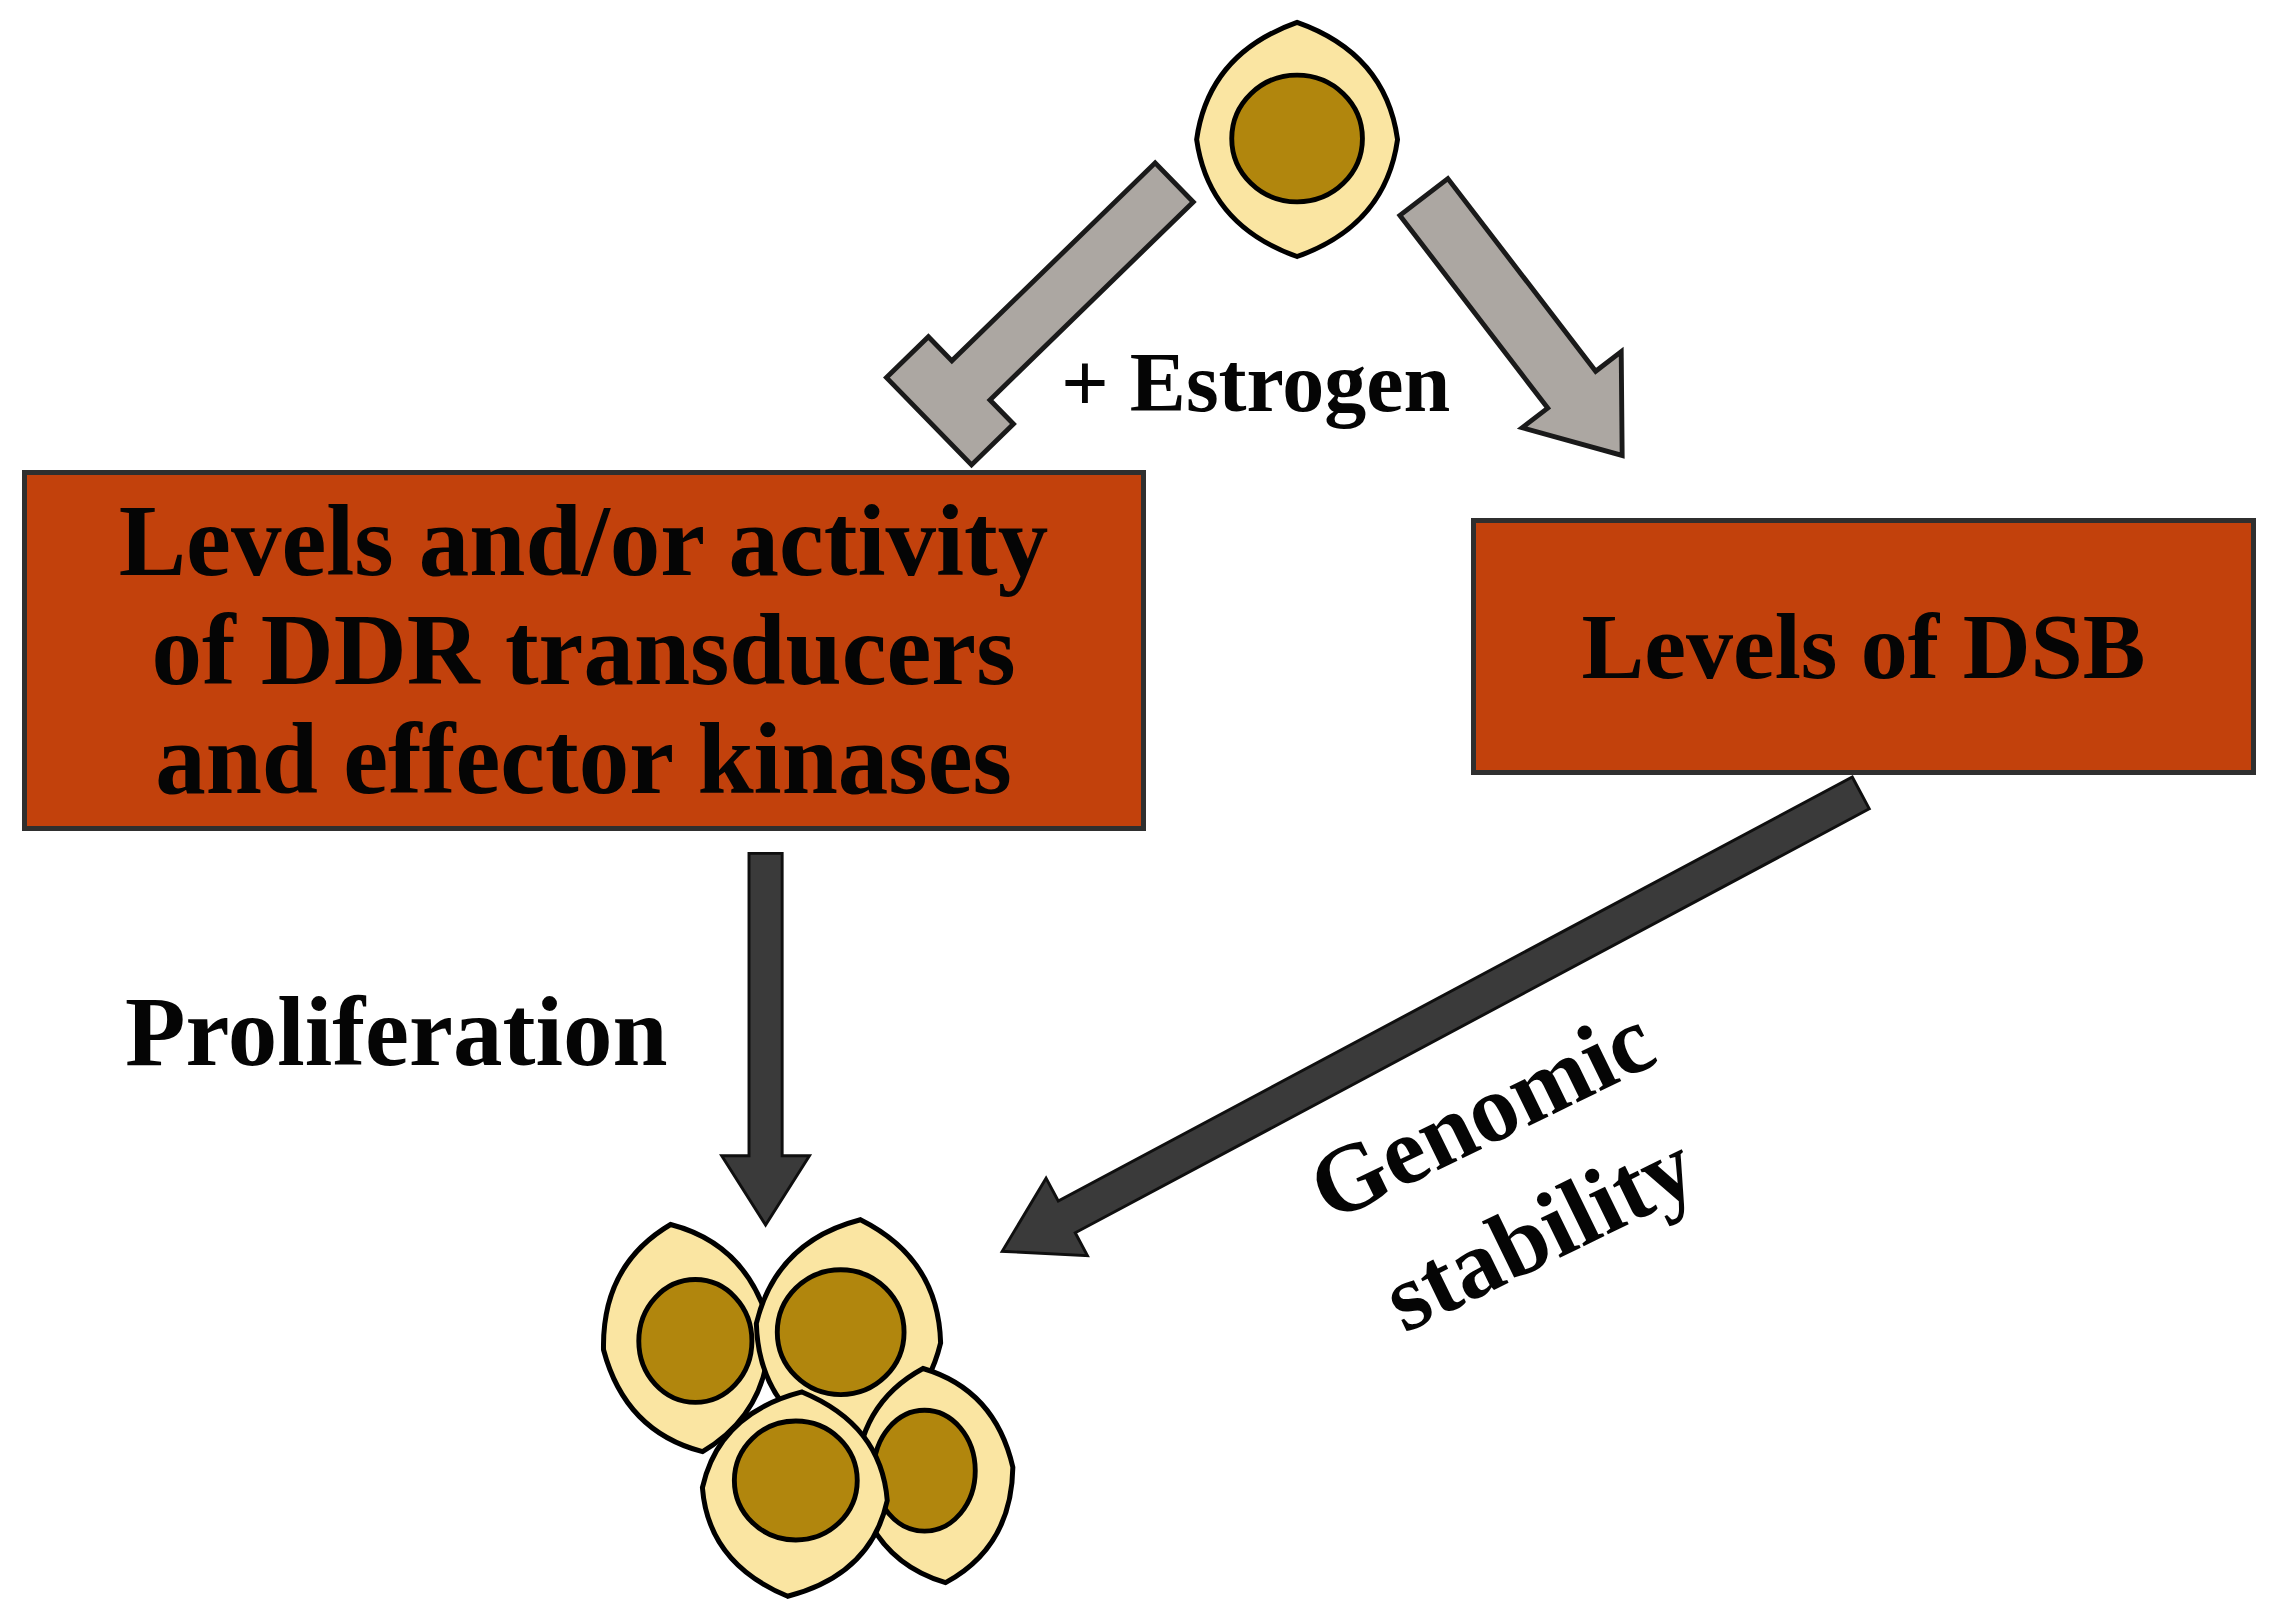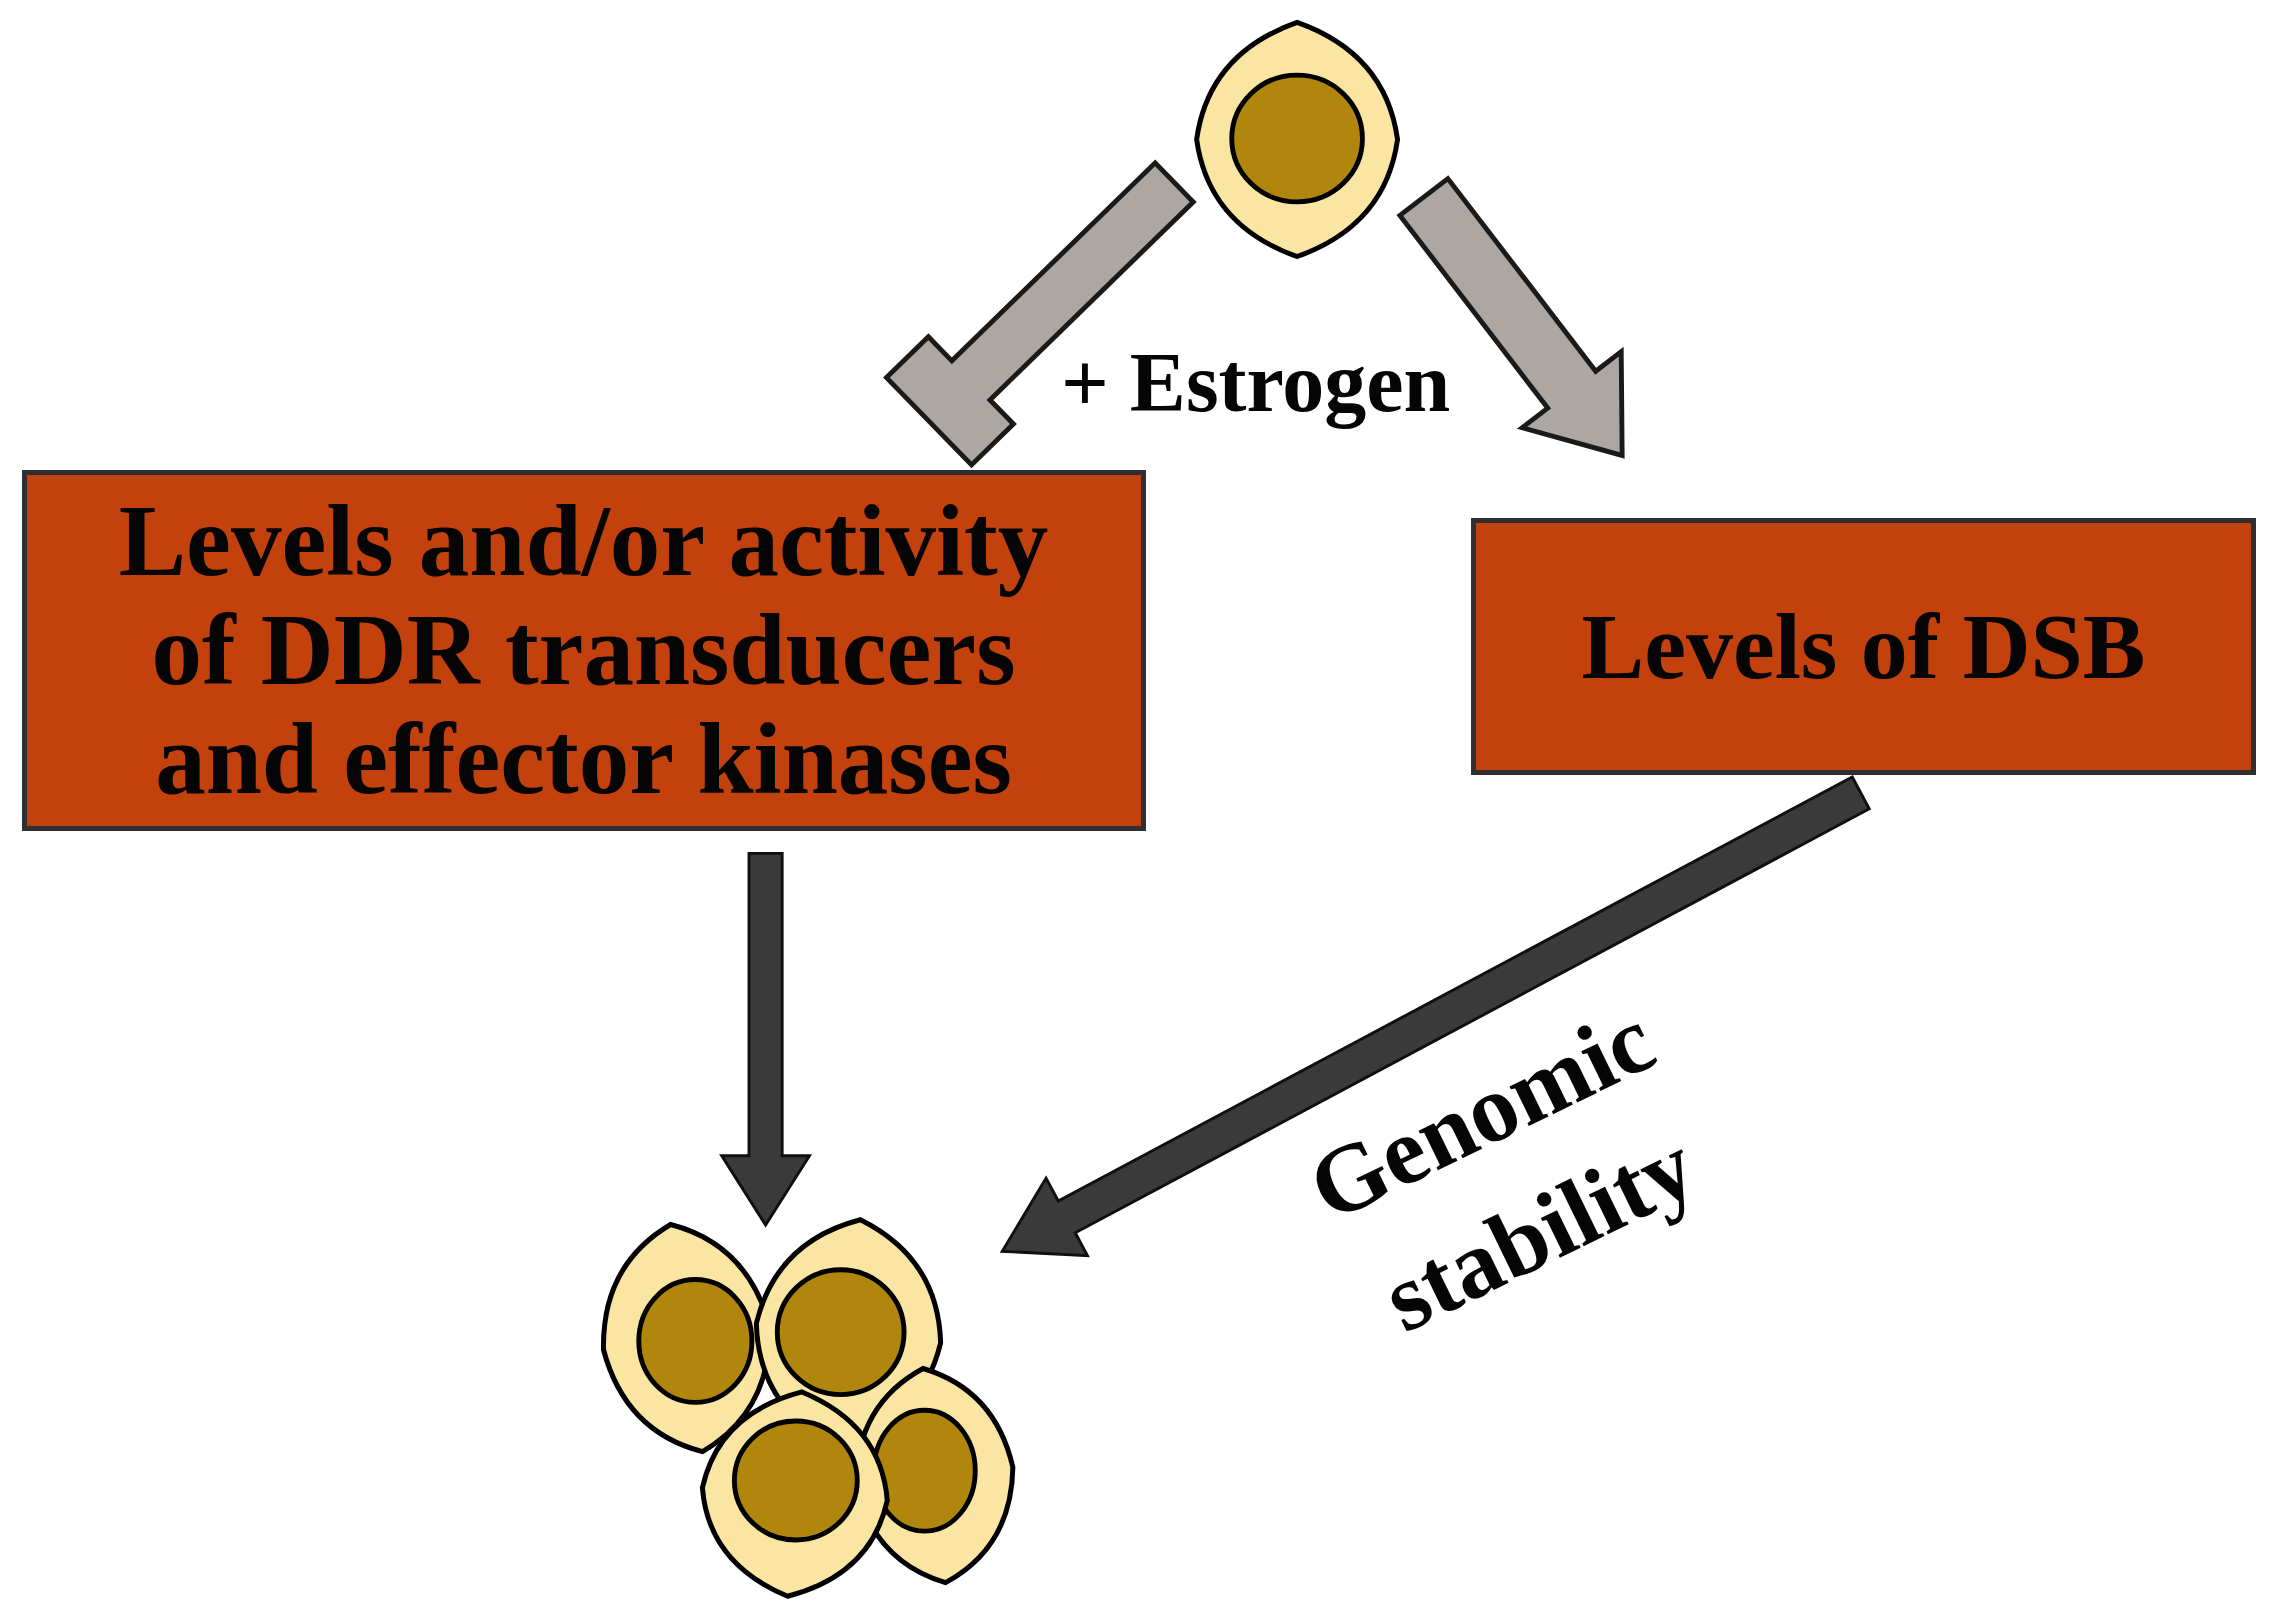--- a/index.html
+++ b/index.html
@@ -103,20 +103,21 @@
   <div class="box" id="ddr-box">
     <div>Levels and/or activity</div>
     <div>of DDR transducers</div>
     <div>and effector kinases</div>
   </div>
 
   <div class="box" id="dsb-box">
     <div>Levels of DSB</div>
   </div>
 
+  <div class="label" id="proliferation-label">Proliferation</div>
 
   <div class="label" id="genomic-label">
     <div>Genomic</div>
     <div>stability</div>
   </div>
 
 </div>
 
 
 </body></html>

